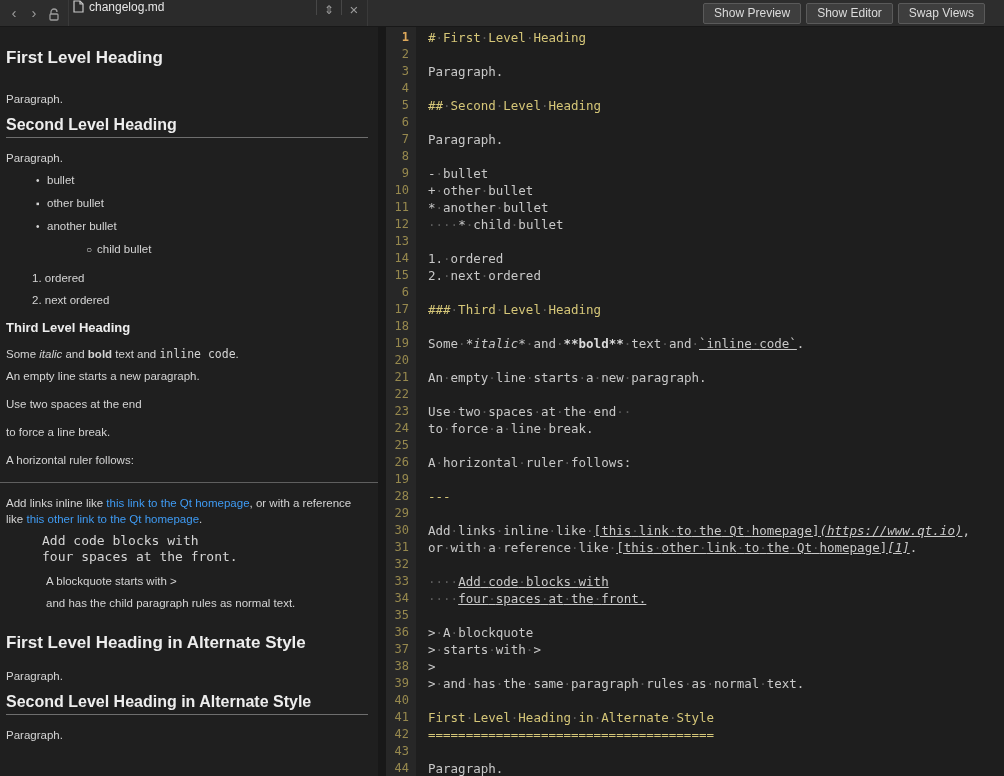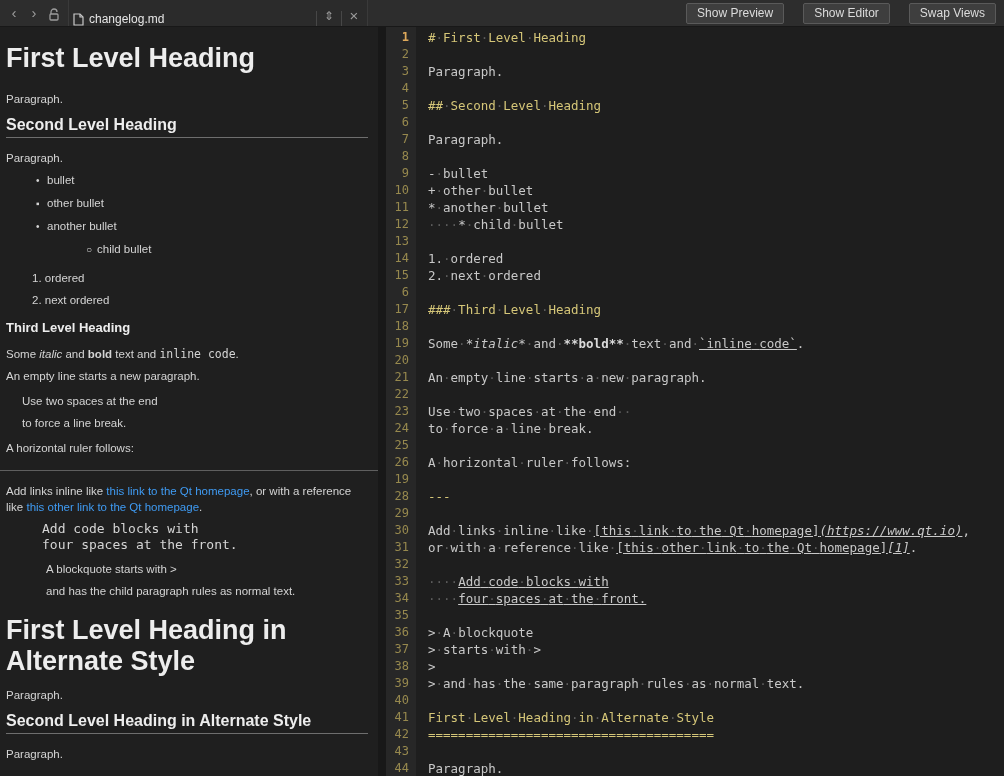--- a/index.html
+++ b/index.html
@@ -6,43 +6,43 @@
   html,body{width:1004px;height:776px;overflow:hidden}
   body{background:#1e1e1e;font-family:"Liberation Sans",sans-serif}
   .app{width:1004px;height:776px;display:flex;flex-direction:column}
 
   
   .titlebar{flex:0 0 27px;height:27px;background:#2d2d2d;border-bottom:1px solid #181818;
             display:flex;align-items:center}
   .nav{display:flex;align-items:center;gap:2px;padding:0 5px}
   .tbtn{color:#9c9c9c;font-size:15px;line-height:20px;width:18px;text-align:center;cursor:pointer;user-select:none}
   .tbtn.small{font-size:12px}
-  .tab{display:flex;align-items:flex-end;width:300px;height:100%;background:#2b2b2b;
+  .tab{display:flex;align-items:flex-start;width:300px;height:100%;background:#2b2b2b;
        border-left:1px solid #3a3a3a;border-right:1px solid #3a3a3a;padding:0 4px}
   .fname{color:#e6e6e6;font-size:12px;margin-left:5px}
   .tabspacer{flex:1}
   .sep{width:1px;height:15px;background:#474747;margin:0 3px}
   .grow{flex:1}
-  .actions{display:flex;align-items:center;gap:19px;padding-right:8px}
+  .actions{display:flex;align-items:center;gap:5px;padding-right:19px}
   .hbtn{background:#3e3e3e;border:1px solid #5a5a5a;border-radius:2px;color:#dcdcdc;
         font-size:12px;height:21px;padding:0 10px;font-family:"Liberation Sans",sans-serif;cursor:pointer}
 
   .main{flex:1;display:flex;overflow:hidden}
 
   
   .preview{width:378px;flex:0 0 378px;background:#1f1f1f;color:#d4d4d4;
            padding:6px 10px 0 6px;font-size:11.5px;overflow:hidden}
   .pscroll{width:8px;flex:0 0 8px;background:#181818}
-  .pv-h1{font-size:27px;font-weight:bold;color:#ededed;line-height:30px;margin:10px 0 18px}
+  .pv-h1{font-size:17px;font-weight:bold;color:#ededed;line-height:30px;margin:10px 0 18px}
   .pv-h1.wrap{line-height:31px;margin:16px 0 10px}
   .pv-h2{font-size:16px;font-weight:bold;color:#ededed;line-height:20px;
          border-bottom:1px solid #6e6e6e;padding-bottom:2px;margin:8px 0 12px}
   .pv-h3{font-size:13px;font-weight:bold;color:#ededed;line-height:16px;margin:10px 0 10px}
   .pv-p,.pv-li{line-height:16px;margin:0 0 6px}
-  .pv-lines{line-height:22px;margin:0 16px 6px}
+  .pv-lines{line-height:28px;margin:0 0 6px}
   .pv-li{margin-left:30px}
   .pv-li.ind{margin-left:80px}
   .pv-li .mark{display:inline-block;width:11px;font-size:10px;color:#d4d4d4}
   .pv-li.olitem{margin-left:26px}
   .pv-li.gap{margin-bottom:12px}
   .pv-hr{border:0;border-top:1px solid #5f5f5f;margin:14px -10px 12px -6px;height:0}
   .pv-code{font-family:"DejaVu Sans Mono",monospace;font-size:13px;line-height:16px;
            margin:2px 0 8px 36px;white-space:pre}
   .pv-quote{margin-left:40px;margin-bottom:4px}
   .pv-quote p{line-height:16px;margin:0 0 6px}

